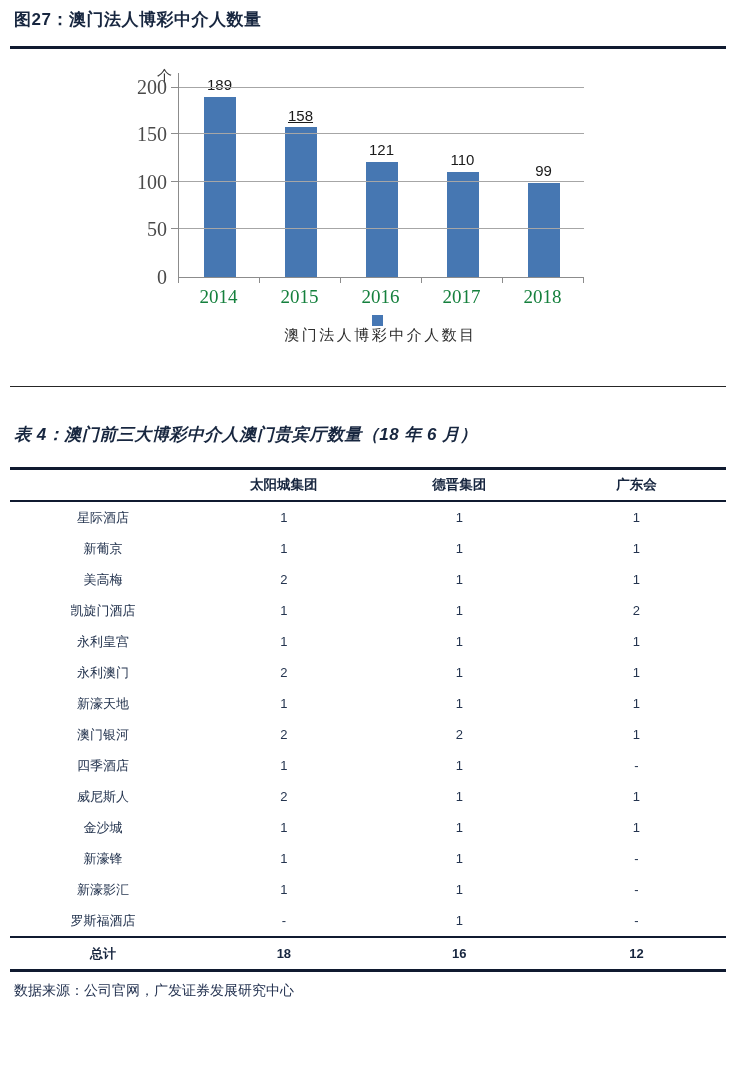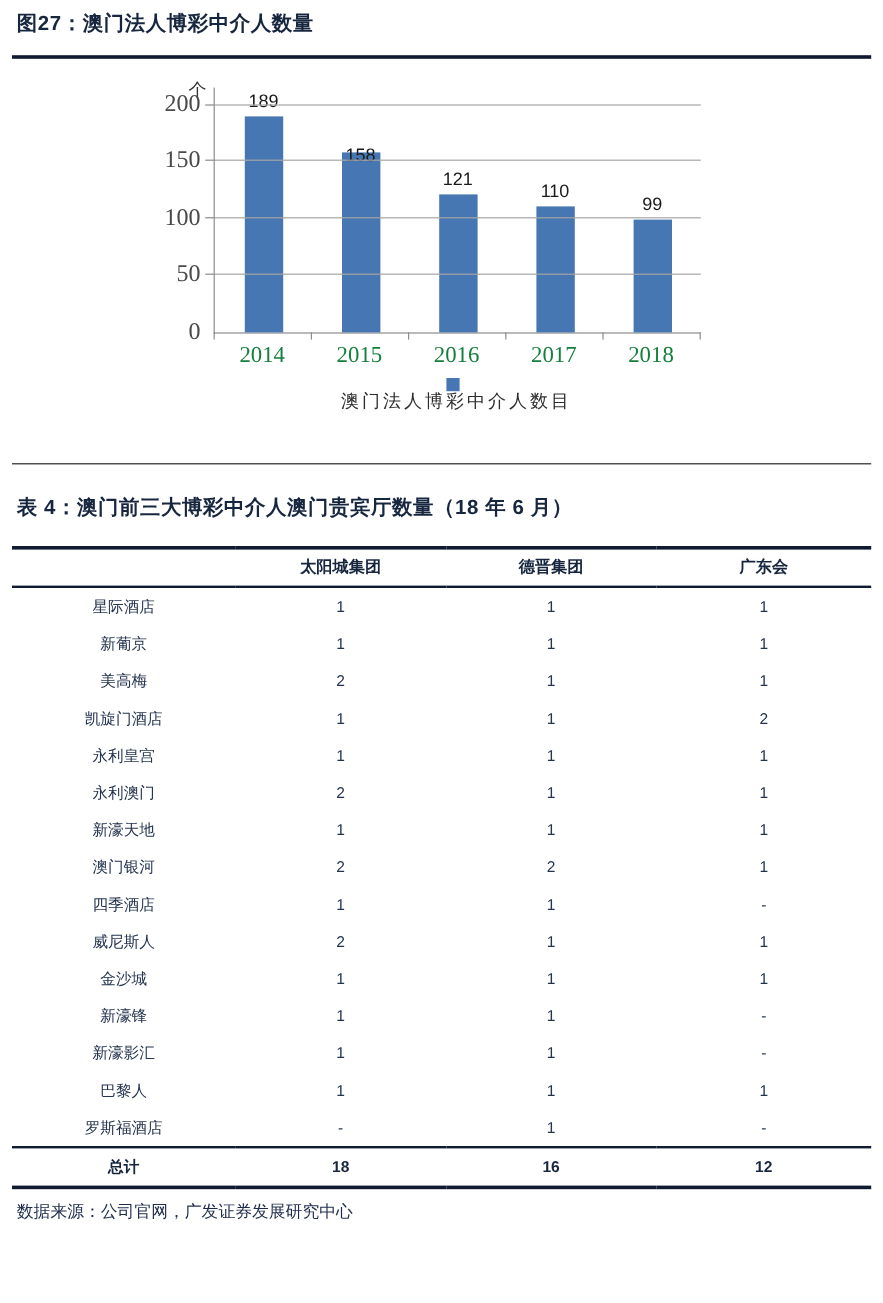--- a/index.html
+++ b/index.html
@@ -63,21 +63,21 @@
   .legend{
     width:405px;margin:7px 0 0 50px;display:flex;align-items:center;justify-content:center;flex-direction:column;
   }
   .legend-swatch{width:11px;height:11px;background:#4677b4;display:inline-block;margin-right:7px;}
   .legend-label{
     font-family:"Liberation Serif","DejaVu Serif",serif;
     font-size:15px;color:#2e2e2e;letter-spacing:2.5px;line-height:18px;
   }
 
   
-  .tbl-title{margin-top:24px;}
+  .tbl-title{margin-top:36px;font-style:italic;}
   table.vip{
     width:716px;border-collapse:collapse;table-layout:fixed;margin-top:20px;
     font-size:13px;color:#24344f;
   }
   table.vip th,table.vip td{
     text-align:center;vertical-align:middle;padding:0;
     height:31px;font-weight:normal;
   }
   table.vip thead th{
     font-weight:bold;color:#17263f;font-size:13.5px;
@@ -106,21 +106,21 @@
             <div class="ylabel" style="bottom: 95px;">100</div>
             <div class="ylabel" style="bottom: 143px;">150</div>
             <div class="ylabel" style="bottom: 190px;">200</div>
           </div>
         <div class="bars">
             <div class="slot">
               <div class="bar-value" style="bottom: 184px;">189</div>
               <div class="bar" style="height: 180px; background: rgb(70, 119, 178);"></div>
             </div>
             <div class="slot">
-              <div class="bar-value" style="bottom: 139px;">158</div>
+              <div class="bar-value" style="bottom: 153px; text-decoration: underline;">158</div>
               <div class="bar" style="height: 150px; background: rgb(70, 119, 178);"></div>
             </div>
             <div class="slot">
               <div class="bar-value" style="bottom: 119px;">121</div>
               <div class="bar" style="height: 115px; background: rgb(70, 119, 178);"></div>
             </div>
             <div class="slot">
               <div class="bar-value" style="bottom: 109px;">110</div>
               <div class="bar" style="height: 105px; background: rgb(70, 119, 178);"></div>
             </div>
@@ -250,26 +250,20 @@
           <td>1</td>
           <td>-</td>
         </tr>
         <tr>
           <td>新濠影汇</td>
           <td>1</td>
           <td>1</td>
           <td>-</td>
         </tr>
         <tr>
-          <td>巴黎人</td>
-          <td>1</td>
-          <td>1</td>
-          <td>1</td>
-        </tr>
-        <tr>
           <td>罗斯福酒店</td>
           <td>-</td>
           <td>1</td>
           <td>-</td>
         </tr>
       </tbody>
     <tfoot>
         <tr>
           <td>总计</td>
           <td>18</td>

